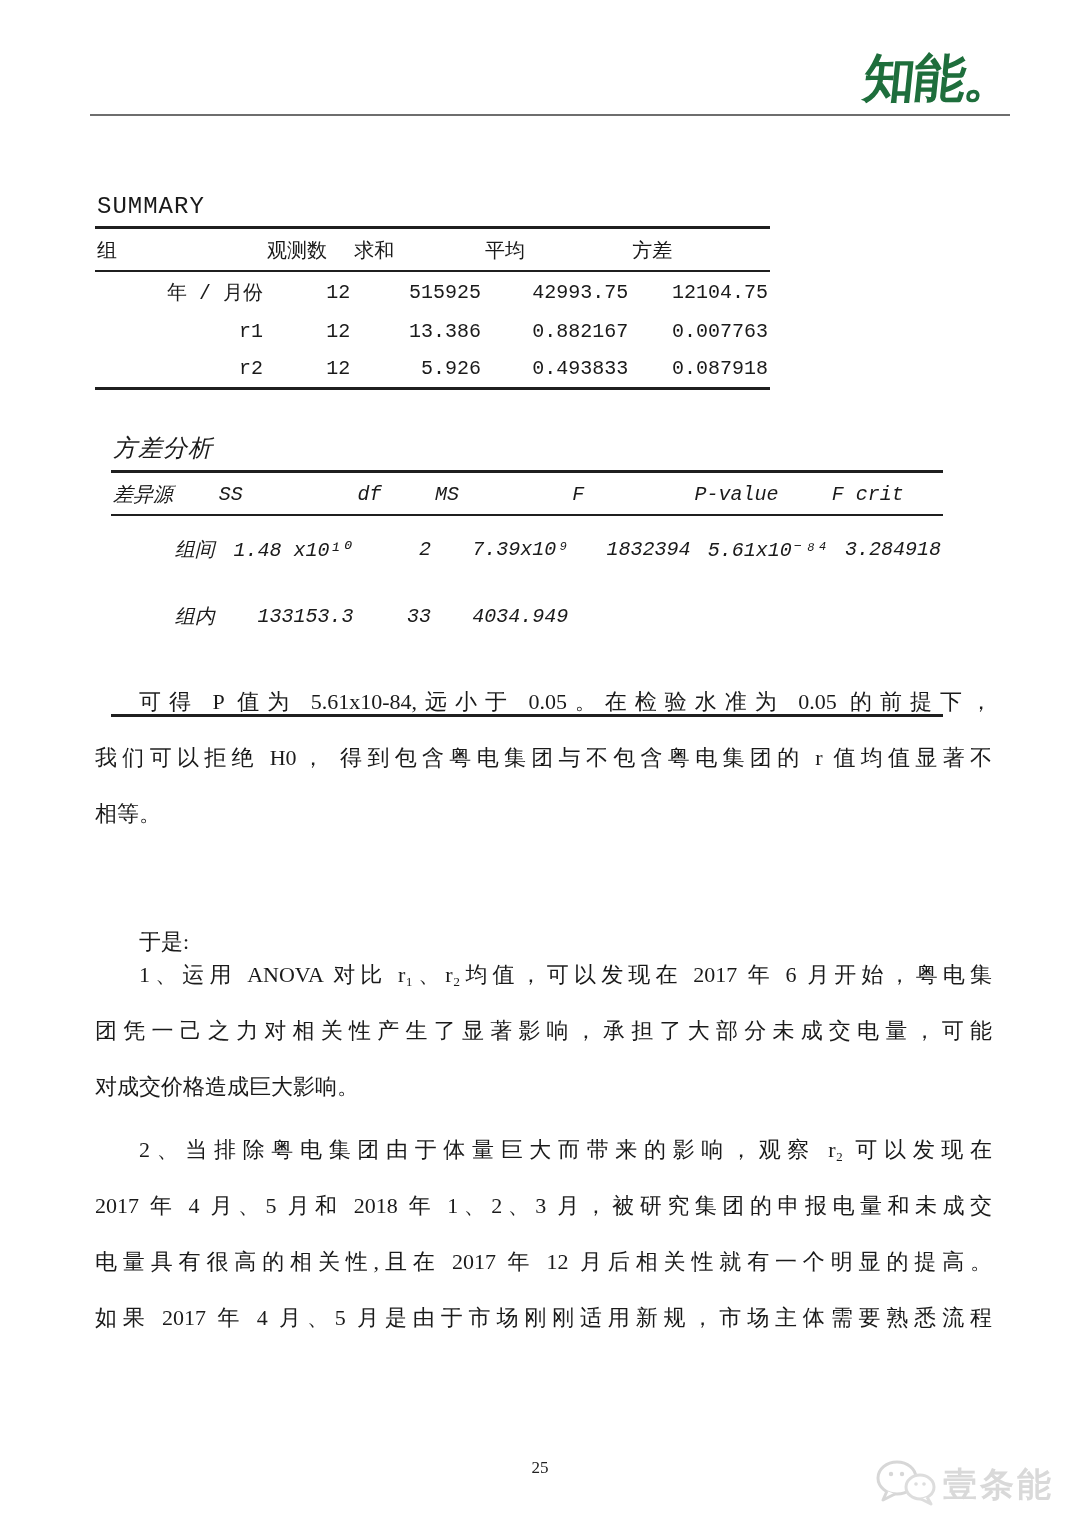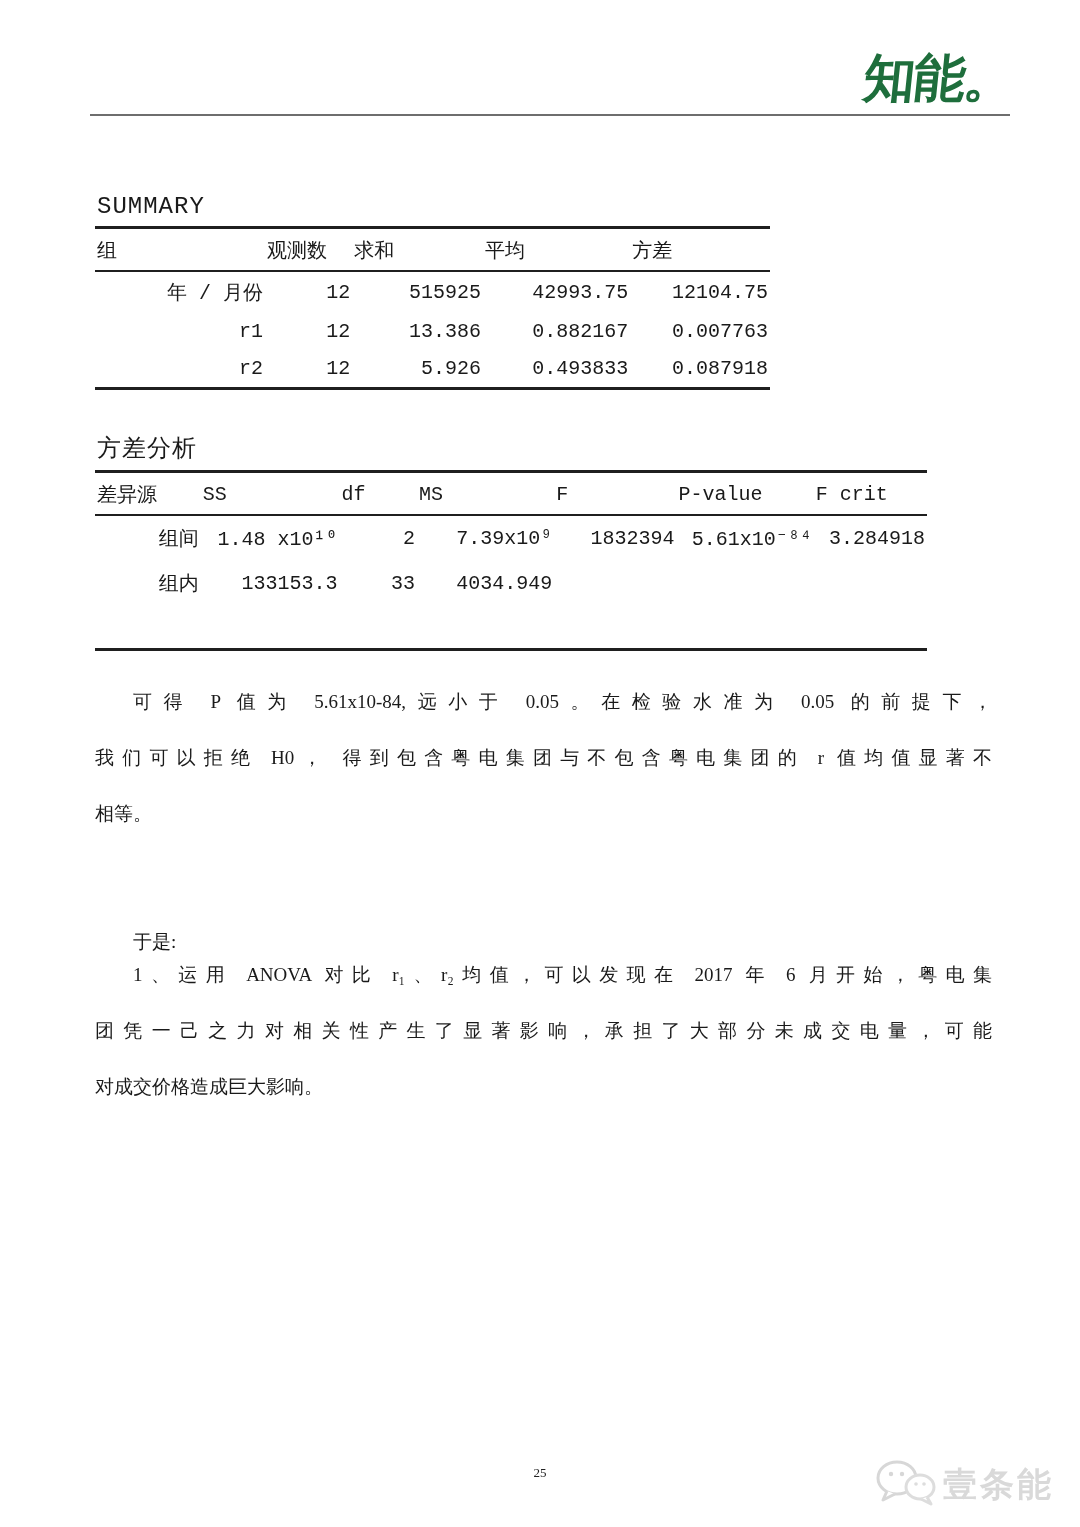--- a/index.html
+++ b/index.html
@@ -31,36 +31,36 @@
   table.doc{
     border-collapse:collapse;table-layout:fixed;width:100%;
     border-top:3px solid #1f1f1f;border-bottom:3px solid #1f1f1f;
     font-family:"Liberation Mono","DejaVu Sans Mono",monospace;
     font-size:20px;
   }
   table.doc thead tr{border-bottom:2px solid #1f1f1f;}
   table.doc th{font-weight:normal;text-align:left;padding:8px 2px 6px 2px;}
   table.doc td{text-align:right;padding:7px 2px;white-space:nowrap;overflow:visible;}
   .summary-wrap{position:absolute;left:95px;top:193px;width:675px;}
-  .anova-wrap{position:absolute;left:95px;top:432px;width:832px;}
-  .anova-wrap table.doc td{padding:9px 2px;}
+  .anova-wrap{position:absolute;left:111px;top:432px;width:832px;font-style:italic;}
+  .anova-wrap table.doc td{padding:20px 2px;}
   tr.spacer td{height:24px;padding:0;}
   
   .bodytext{position:absolute;left:95px;width:897px;}
   .bline{
-    font-size:19px;height:56px;line-height:56px;
+    font-size:22px;height:56px;line-height:56px;
     text-align:justify;text-align-last:justify;
     white-space:normal;
   }
   .bline.short{text-align:left;text-align-last:left;}
   .indent{text-indent:2em;}
   
   .page-number{
     position:absolute;left:0;top:1458px;width:100%;
-    text-align:center;font-size:13px;color:#222;margin-top:7px;
+    text-align:center;font-size:17px;color:#222;
   }
   .watermark{
     position:absolute;right:26px;top:1458px;
     display:flex;align-items:center;gap:4px;
     color:#d6d6d6;
   }
   .watermark-text{
     font-size:34px;font-weight:bold;letter-spacing:3px;
     color:#d9d9d9;text-shadow:1px 1px 0 #ffffff;
     font-family:"Liberation Sans","DejaVu Sans",sans-serif;
@@ -177,20 +177,26 @@
   <div class="bodytext" style="top:914px;">
     <div class="bline short indent">于是:</div>
   </div>
 
   <div class="bodytext" style="top:947px;">
     <div class="bline indent">1、运用 ANOVA 对比 r₁、r₂均值，可以发现在 2017 年 6 月开始，粤电集</div>
     <div class="bline">团凭一己之力对相关性产生了显著影响，承担了大部分未成交电量，可能</div>
     <div class="bline short">对成交价格造成巨大影响。</div>
   </div>
 
+  <div class="bodytext" style="top:1122px;">
+    <div class="bline indent">2、当排除粤电集团由于体量巨大而带来的影响，观察 r₂ 可以发现在</div>
+    <div class="bline">2017 年 4 月、5 月和 2018 年 1、2、3 月，被研究集团的申报电量和未成交</div>
+    <div class="bline">电量具有很高的相关性,且在 2017 年 12 月后相关性就有一个明显的提高。</div>
+    <div class="bline">如果 2017 年 4 月、5 月是由于市场刚刚适用新规，市场主体需要熟悉流程</div>
+  </div>
 
   <div class="page-number">25</div>
 
   <div class="watermark">
     <span>
       <svg width="66" height="50" viewBox="0 0 66 50">
         <ellipse cx="24" cy="20" rx="19" ry="16" fill="none" stroke="#d7d7d7" stroke-width="3"></ellipse>
         <path d="M14 33 L10 42 L22 36" fill="#ffffff" stroke="#d7d7d7" stroke-width="3" stroke-linejoin="round"></path>
         <circle cx="18" cy="16" r="2.2" fill="#d7d7d7"></circle>
         <circle cx="29" cy="16" r="2.2" fill="#d7d7d7"></circle>

